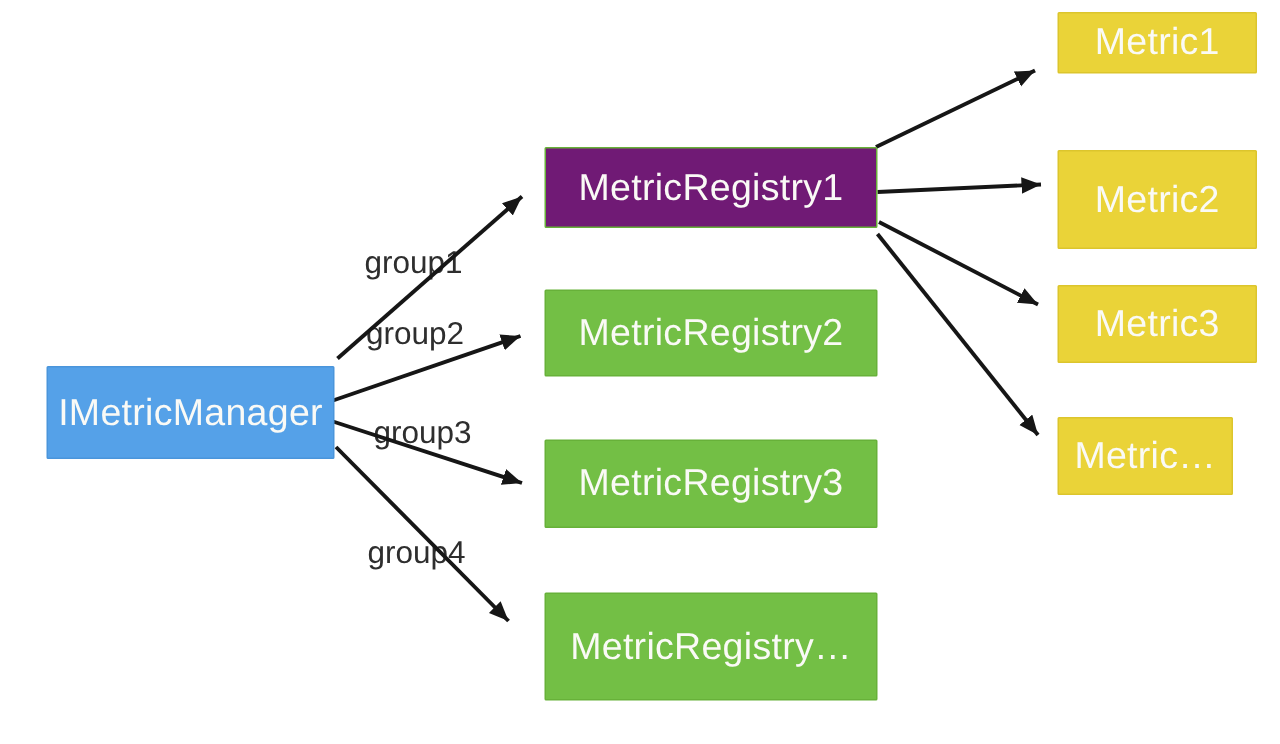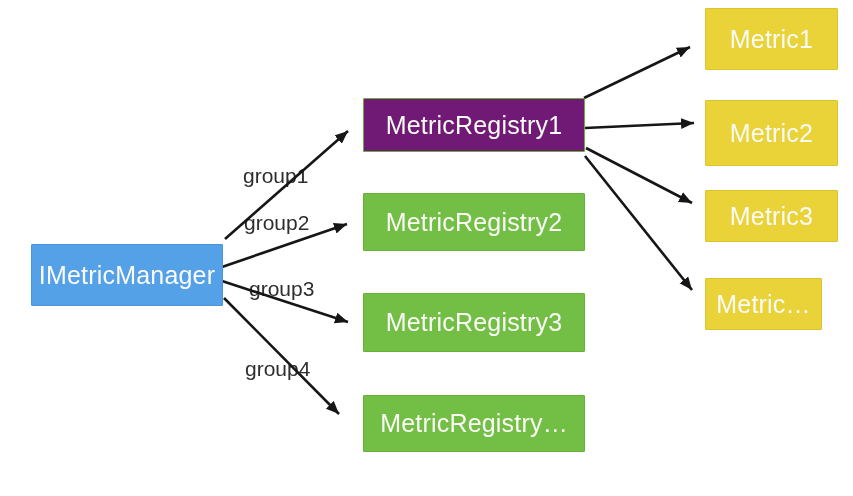--- a/index.html
+++ b/index.html
@@ -61,19 +61,19 @@
 
   <div class="edge-label" style="left: 243px; top: 164px; color: rgb(46, 46, 46);">group1</div>
   <div class="edge-label" style="left: 244px; top: 211px; color: rgb(46, 46, 46); text-align: right;">group2</div>
   <div class="edge-label" style="left: 249px; top: 277px; color: rgb(46, 46, 46);">group3</div>
   <div class="edge-label" style="left: 245px; top: 357px; color: rgb(46, 46, 46);">group4</div>
 
   <div class="node" style="left: 10px; top: 244px; width: 192px; height: 62px; background: rgb(85, 161, 232); border-color: rgb(74, 149, 219); color: rgb(250, 250, 246); margin-left: 21px;">IMetricManager</div>
   <div class="node" style="left: 363px; top: 98px; width: 222px; height: 54px; background: #701a75; border-color: rgb(103, 177, 57); color: rgb(250, 250, 246);">MetricRegistry1</div>
   <div class="node" style="left: 363px; top: 193px; width: 222px; height: 58px; background: rgb(115, 191, 69); border-color: rgb(103, 177, 57); color: rgb(250, 250, 246);">MetricRegistry2</div>
   <div class="node" style="left: 363px; top: 293px; width: 222px; height: 59px; background: rgb(115, 191, 69); border-color: rgb(103, 177, 57); color: rgb(250, 250, 246);">MetricRegistry3</div>
-  <div class="node" style="left: 363px; top: 395px; width: 222px; height: 57px; background: rgb(115, 191, 69); border-color: rgb(103, 177, 57); color: rgb(250, 250, 246);">MetricRegistry…</div>
-  <div class="node" style="left: 705px; top: 8px; width: 133px; height: 62px; background: rgb(234, 211, 56); border-color: rgb(220, 197, 44); color: rgb(250, 250, 246);">Metric1</div>
+  <div class="node" style="left: 363px; top: 395px; width: 222px; height: 72px; background: rgb(115, 191, 69); border-color: rgb(103, 177, 57); color: rgb(250, 250, 246);">MetricRegistry…</div>
+  <div class="node" style="left: 705px; top: 8px; width: 133px; height: 41px; background: rgb(234, 211, 56); border-color: rgb(220, 197, 44); color: rgb(250, 250, 246);">Metric1</div>
   <div class="node" style="left: 705px; top: 100px; width: 133px; height: 66px; background: rgb(234, 211, 56); border-color: rgb(220, 197, 44); color: rgb(250, 250, 246);">Metric2</div>
   <div class="node" style="left: 705px; top: 190px; width: 133px; height: 52px; background: rgb(234, 211, 56); border-color: rgb(220, 197, 44); color: rgb(250, 250, 246);">Metric3</div>
   <div class="node" style="left: 705px; top: 278px; width: 117px; height: 52px; background: rgb(234, 211, 56); border-color: rgb(220, 197, 44); color: rgb(250, 250, 246);">Metric…</div>
 
 </div>
 
 </body></html>

